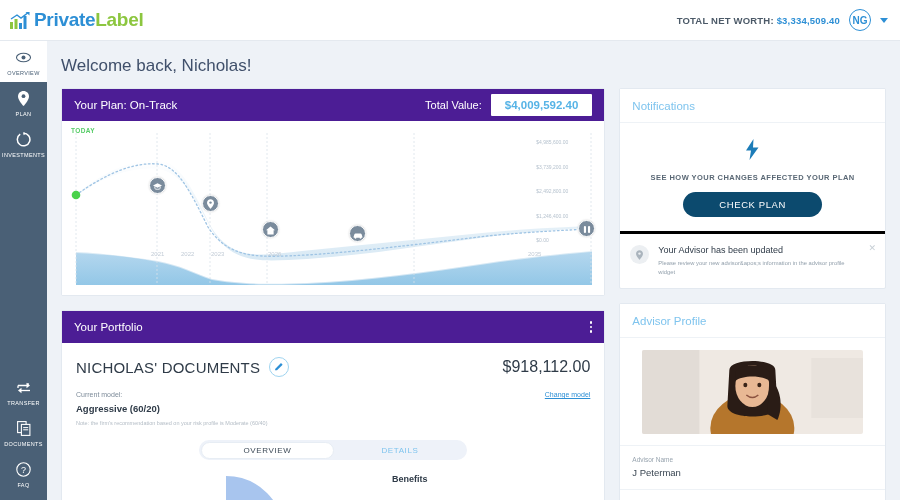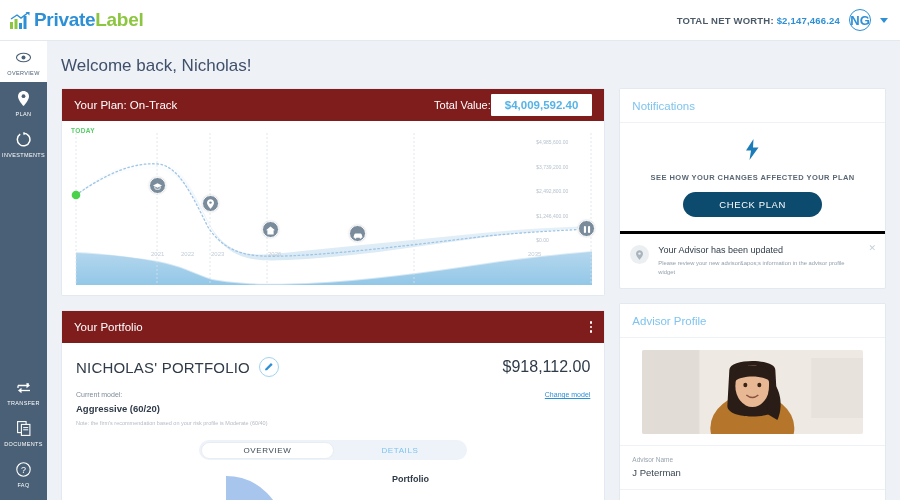--- a/index.html
+++ b/index.html
@@ -21,21 +21,21 @@
   .logo-text { font-size: 19px; font-weight: bold; letter-spacing: -0.3px; }
   .logo-private { color: #2d8fd5; }
   .logo-label { color: #8cc63f; }
   .topbar-right {
     margin-left: auto; display: flex; align-items: center; gap: 9px; margin-right: 12px;
   }
   .networth { font-size: 9.5px; font-weight: bold; color: #4c5a68; letter-spacing: .2px; }
   .networth .amt { color: #2d8fd5; }
   .avatar {
     width: 22px; height: 22px; border-radius: 50%; border: 1.4px solid #2d8fd5;
-    color: #2d8fd5; font-size: 13px; font-weight: bold;
+    color: #2d8fd5; font-size: 10px; font-weight: bold;
     display: flex; align-items: center; justify-content: center;
   }
   .caret-down {
     width: 0; height: 0; border-left: 4px solid transparent; border-right: 4px solid transparent;
     border-top: 5px solid #2d8fd5;
   }
 
   
   .sidebar {
     position: absolute; left: 0; top: 41px; width: 47px; height: 459px;
@@ -62,31 +62,31 @@
   .welcome {
     font-size: 17px; color: #40506b; font-weight: normal;
     margin: 15px 0 0 14px;
   }
   .cols { display: flex; gap: 14px; padding: 12px 14px 0 14px; }
   .col-left { width: 545px; }
   .col-right { width: 267px; }
 
   .card { background: #ffffff; border: 1px solid #e3e9f0; border-radius: 2px; }
   .card-head-blue {
-    background: #7f1d1d; color: #ffffff; height: 32px; display: flex; align-items: center;
+    background: #4c1d95; color: #ffffff; height: 32px; display: flex; align-items: center;
     padding: 0 12px; font-size: 11.5px;
   }
   .card-head-white {
     background: #ffffff; height: 34px; display: flex; align-items: center;
     padding: 0 12px; font-size: 11.5px; color: #7fc4ee; border-bottom: 1px solid #eef2f6;
   }
   .total-value-lbl { margin-left: auto; font-size: 11px; }
   .total-value-box {
     background: #ffffff; color: #56b3e6; font-size: 11.5px; font-weight: bold;
-    padding: 5px 14px; border-radius: 1px;
+    padding: 5px 14px; margin-left: 9px; border-radius: 1px;
   }
   .kebab { margin-left: auto; display: flex; flex-direction: column; gap: 2px; cursor: pointer; }
   .kebab i { width: 2.5px; height: 2.5px; background: #ffffff; border-radius: 50%; display: block; }
 
   
   .chart-wrap { position: relative; height: 174px; background: #fff; }
   .today-lbl {
     position: absolute; left: 9px; top: 6px; font-size: 6.5px; font-weight: bold;
     color: #55cc66; letter-spacing: .4px;
   }
@@ -182,21 +182,21 @@
         </svg>
       </span>
       <span class="logo-text">
         <span class="logo-private">Private</span><span class="logo-label">Label</span>
       </span>
     </div>
 
     <div class="topbar-right">
       <div class="networth">
         <span>TOTAL NET WORTH:</span>
-        <span class="amt">$2,147,466.24</span>
+        <span class="amt">$3,334,509.40</span>
       </div>
       <div class="avatar">NG</div>
       <div class="caret-down"></div>
     </div>
   </div>
 
   <div class="sidebar">
 
     <div class="nav-item active">
       <span class="nav-ico">
@@ -390,21 +390,21 @@
             <span>Your Portfolio</span>
             <span class="kebab">
                 <i></i>
                 <i></i>
                 <i></i>
               </span>
           </div>
 
           <div class="pf-body">
             <div class="pf-row1">
-              <span class="pf-title">NICHOLAS' PORTFOLIO</span>
+              <span class="pf-title">NICHOLAS' DOCUMENTS</span>
               <span class="edit-btn">
                 <svg width="10" height="10" viewBox="0 0 11 11">
                   <path d="M1 9.2 L1.5 7.4 L7.7 1.2 L9.5 3 L3.3 9.2 Z" fill="#2d8fd5"></path>
                 </svg>
               </span>
               <span class="pf-amount">$918,112.00</span>
             </div>
 
             <div class="pf-row2">
               <span class="pf-small">Current model:</span>
@@ -422,21 +422,21 @@
               <div class="donut-holder">
                 <svg width="120" height="120" viewBox="0 0 120 120">
                   <circle cx="60" cy="60" r="45" fill="none" stroke="#a8c5ee" stroke-width="26" stroke-dasharray="147 283" transform="rotate(-90 60 60)"></circle>
                   <circle cx="60" cy="60" r="45" fill="none" stroke="#f0ad2e" stroke-width="26" stroke-dasharray="11 283" stroke-dashoffset="-147" transform="rotate(-90 60 60)"></circle>
                   <circle cx="60" cy="60" r="45" fill="none" stroke="#4f9d3a" stroke-width="26" stroke-dasharray="22 283" stroke-dashoffset="-158" transform="rotate(-90 60 60)"></circle>
                   <circle cx="60" cy="60" r="45" fill="none" stroke="#6bbd4c" stroke-width="26" stroke-dasharray="33 283" stroke-dashoffset="-180" transform="rotate(-90 60 60)"></circle>
                   <circle cx="60" cy="60" r="32" fill="#ffffff"></circle>
                 </svg>
               </div>
               <div>
-                <div class="benefits-hd">Portfolio</div>
+                <div class="benefits-hd">Benefits</div>
               </div>
             </div>
           </div>
         </div>
       </div>
 
       <div class="col-right">
 
         <div class="card">
           <div class="card-head-white">

